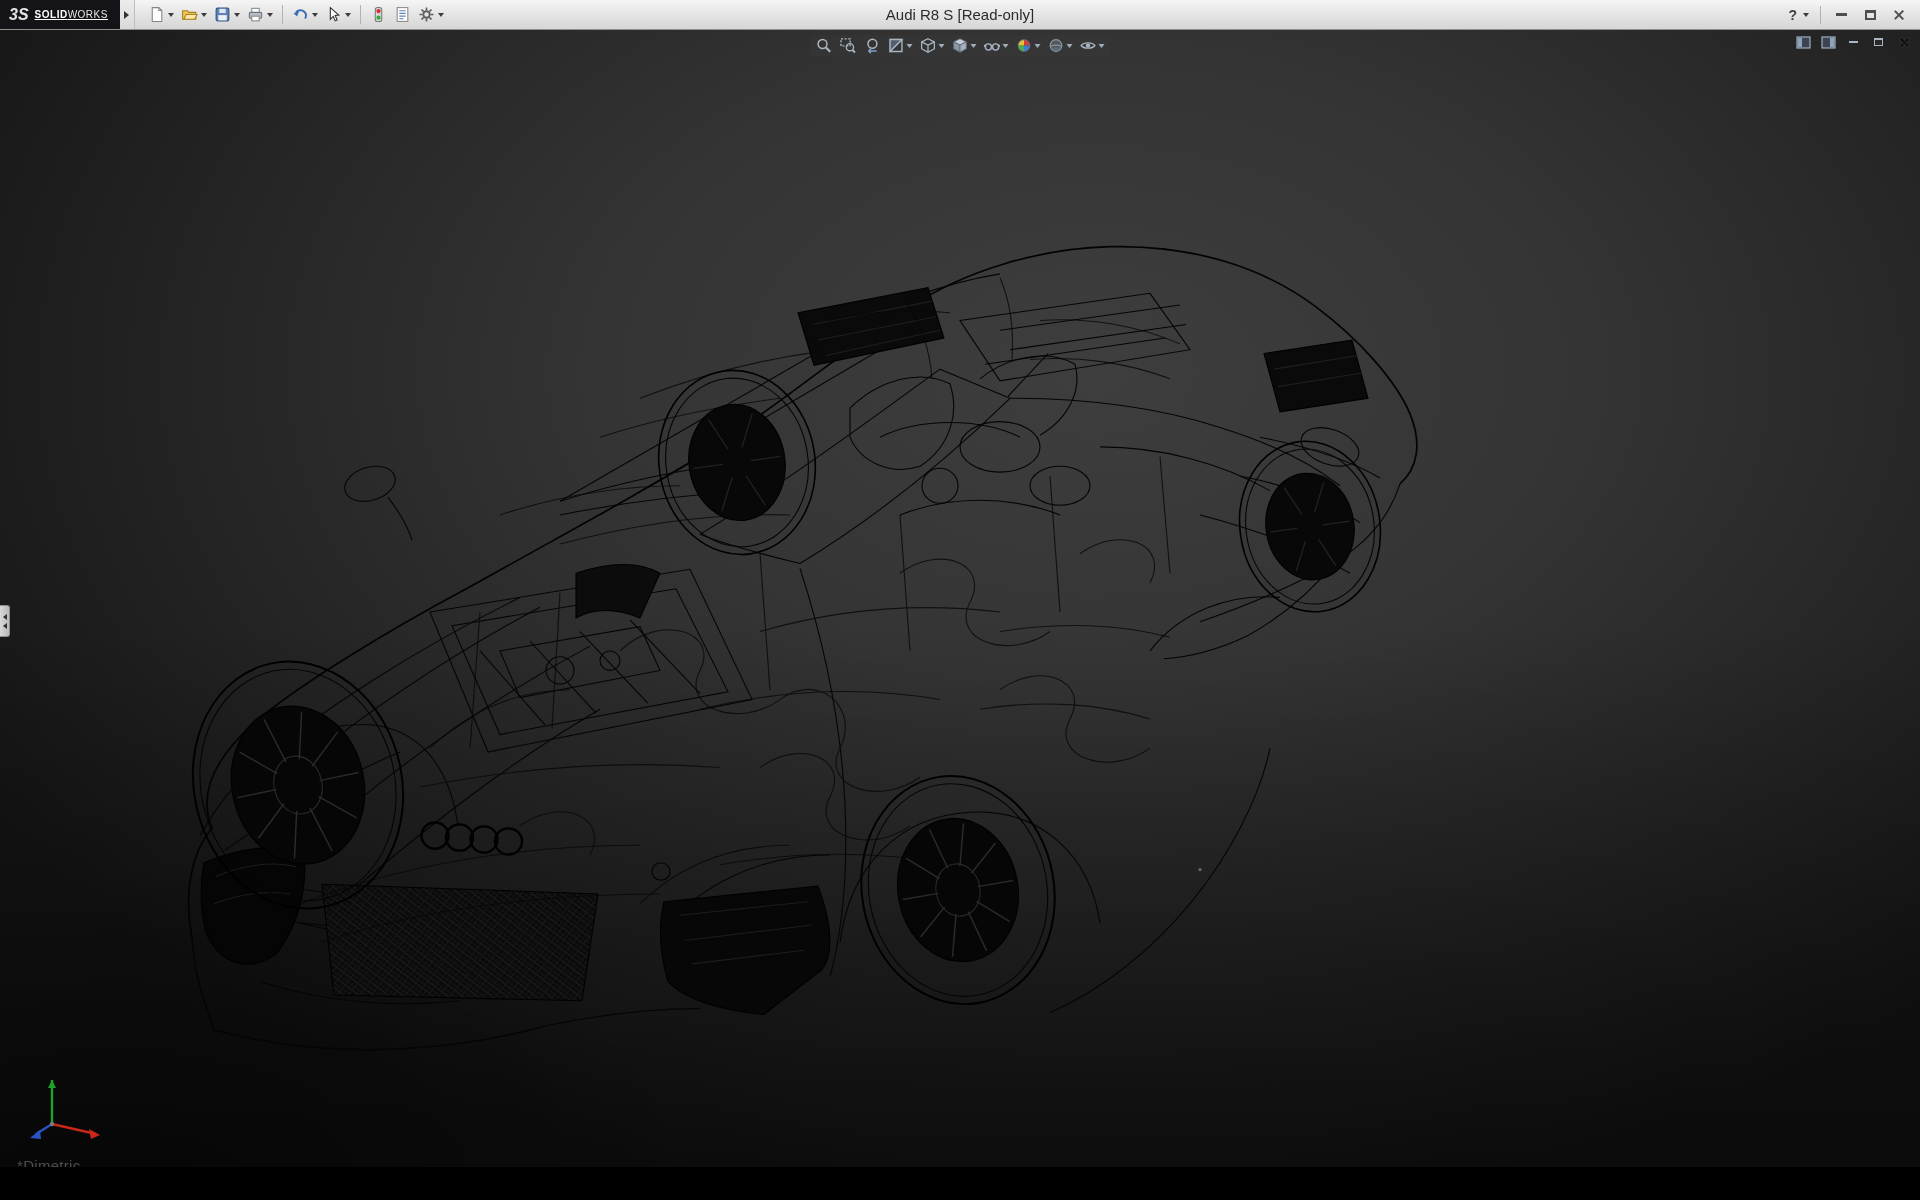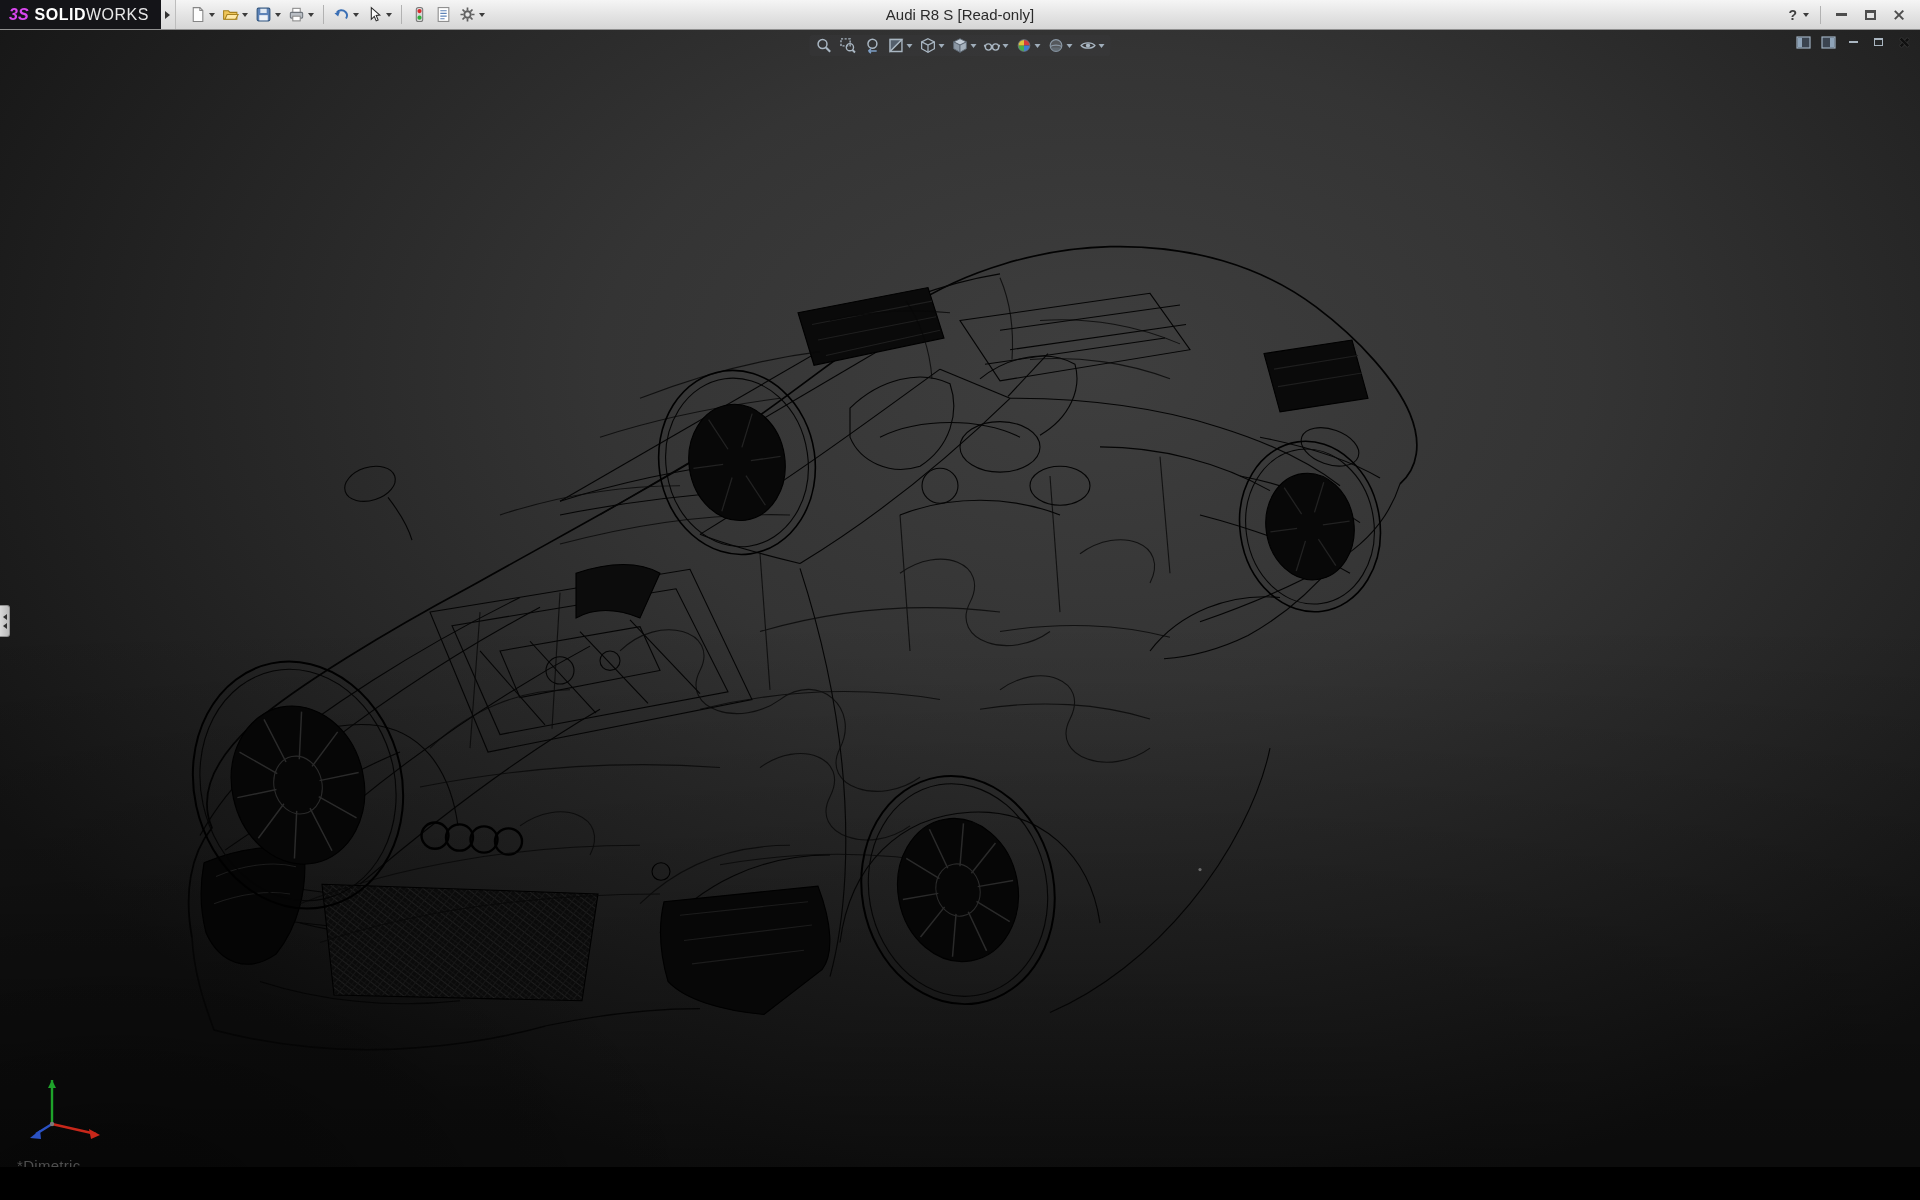--- a/index.html
+++ b/index.html
@@ -13,22 +13,22 @@
   .titlebar{
     position:absolute;top:0;left:0;width:1920px;height:29px;
     background:linear-gradient(#f5f5f5,#e3e3e3 55%,#d6d6d6);
     border-bottom:1px solid #8f8f8f;
     display:flex;align-items:center;z-index:30;
   }
   .brand{
     height:100%;background:#141418;color:#fff;
     display:flex;align-items:center;gap:6px;padding:0 12px 0 9px;flex:0 0 auto;
   }
-  .brand-logo{color:#d946ef;font-style:italic;font-weight:bold;font-size:16px;line-height:1;}
-  .brand-name{font-size:16px;letter-spacing:.5px;}
+  .brand-logo{color:#e5e5e5;font-style:italic;font-weight:bold;font-size:16px;line-height:1;}
+  .brand-name{font-size:10px;letter-spacing:.5px;text-decoration:underline;}
   .brand-name .bold{font-weight:bold;}
   .brand-name .light{font-weight:normal;color:#e8e8e8;}
   .flyout-tab{
     width:14px;height:100%;display:flex;align-items:center;justify-content:center;
     background:linear-gradient(#ececec,#d9d9d9);border-right:1px solid #bdbdbd;cursor:pointer;
   }
   .tri-right{width:0;height:0;border-top:4px solid transparent;border-bottom:4px solid transparent;border-left:5px solid #333;}
   .main-toolbar{display:flex;align-items:center;gap:1px;padding-left:10px;}
   .tb-btn{
     height:24px;display:flex;align-items:center;padding:0 3px;border-radius:2px;cursor:pointer;

